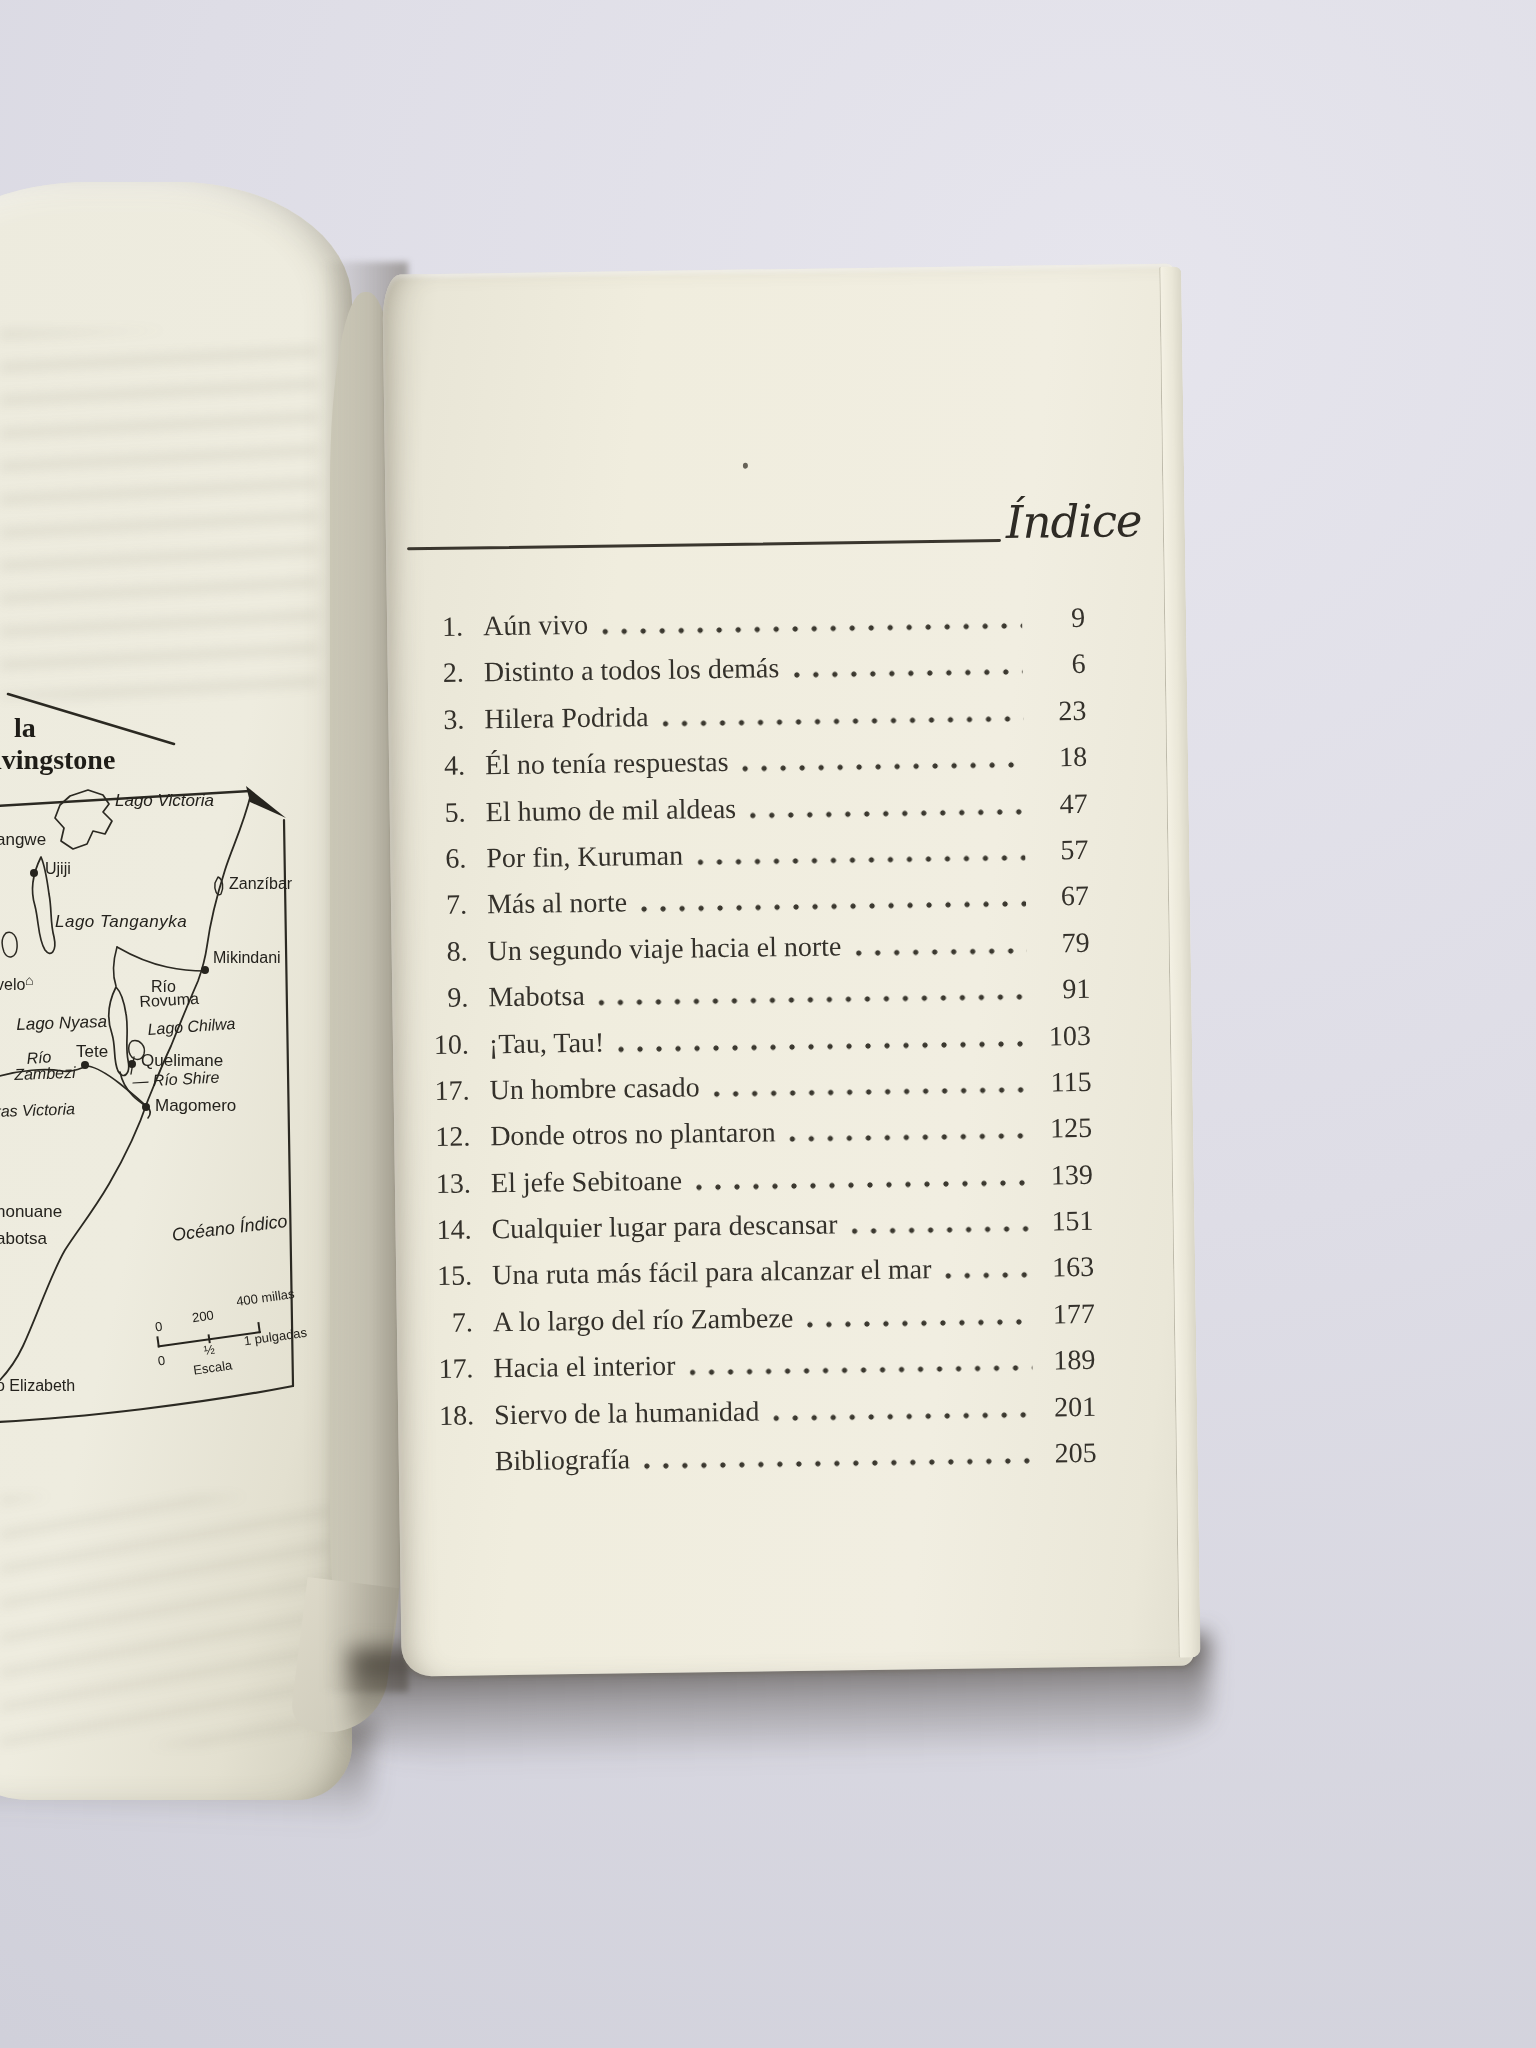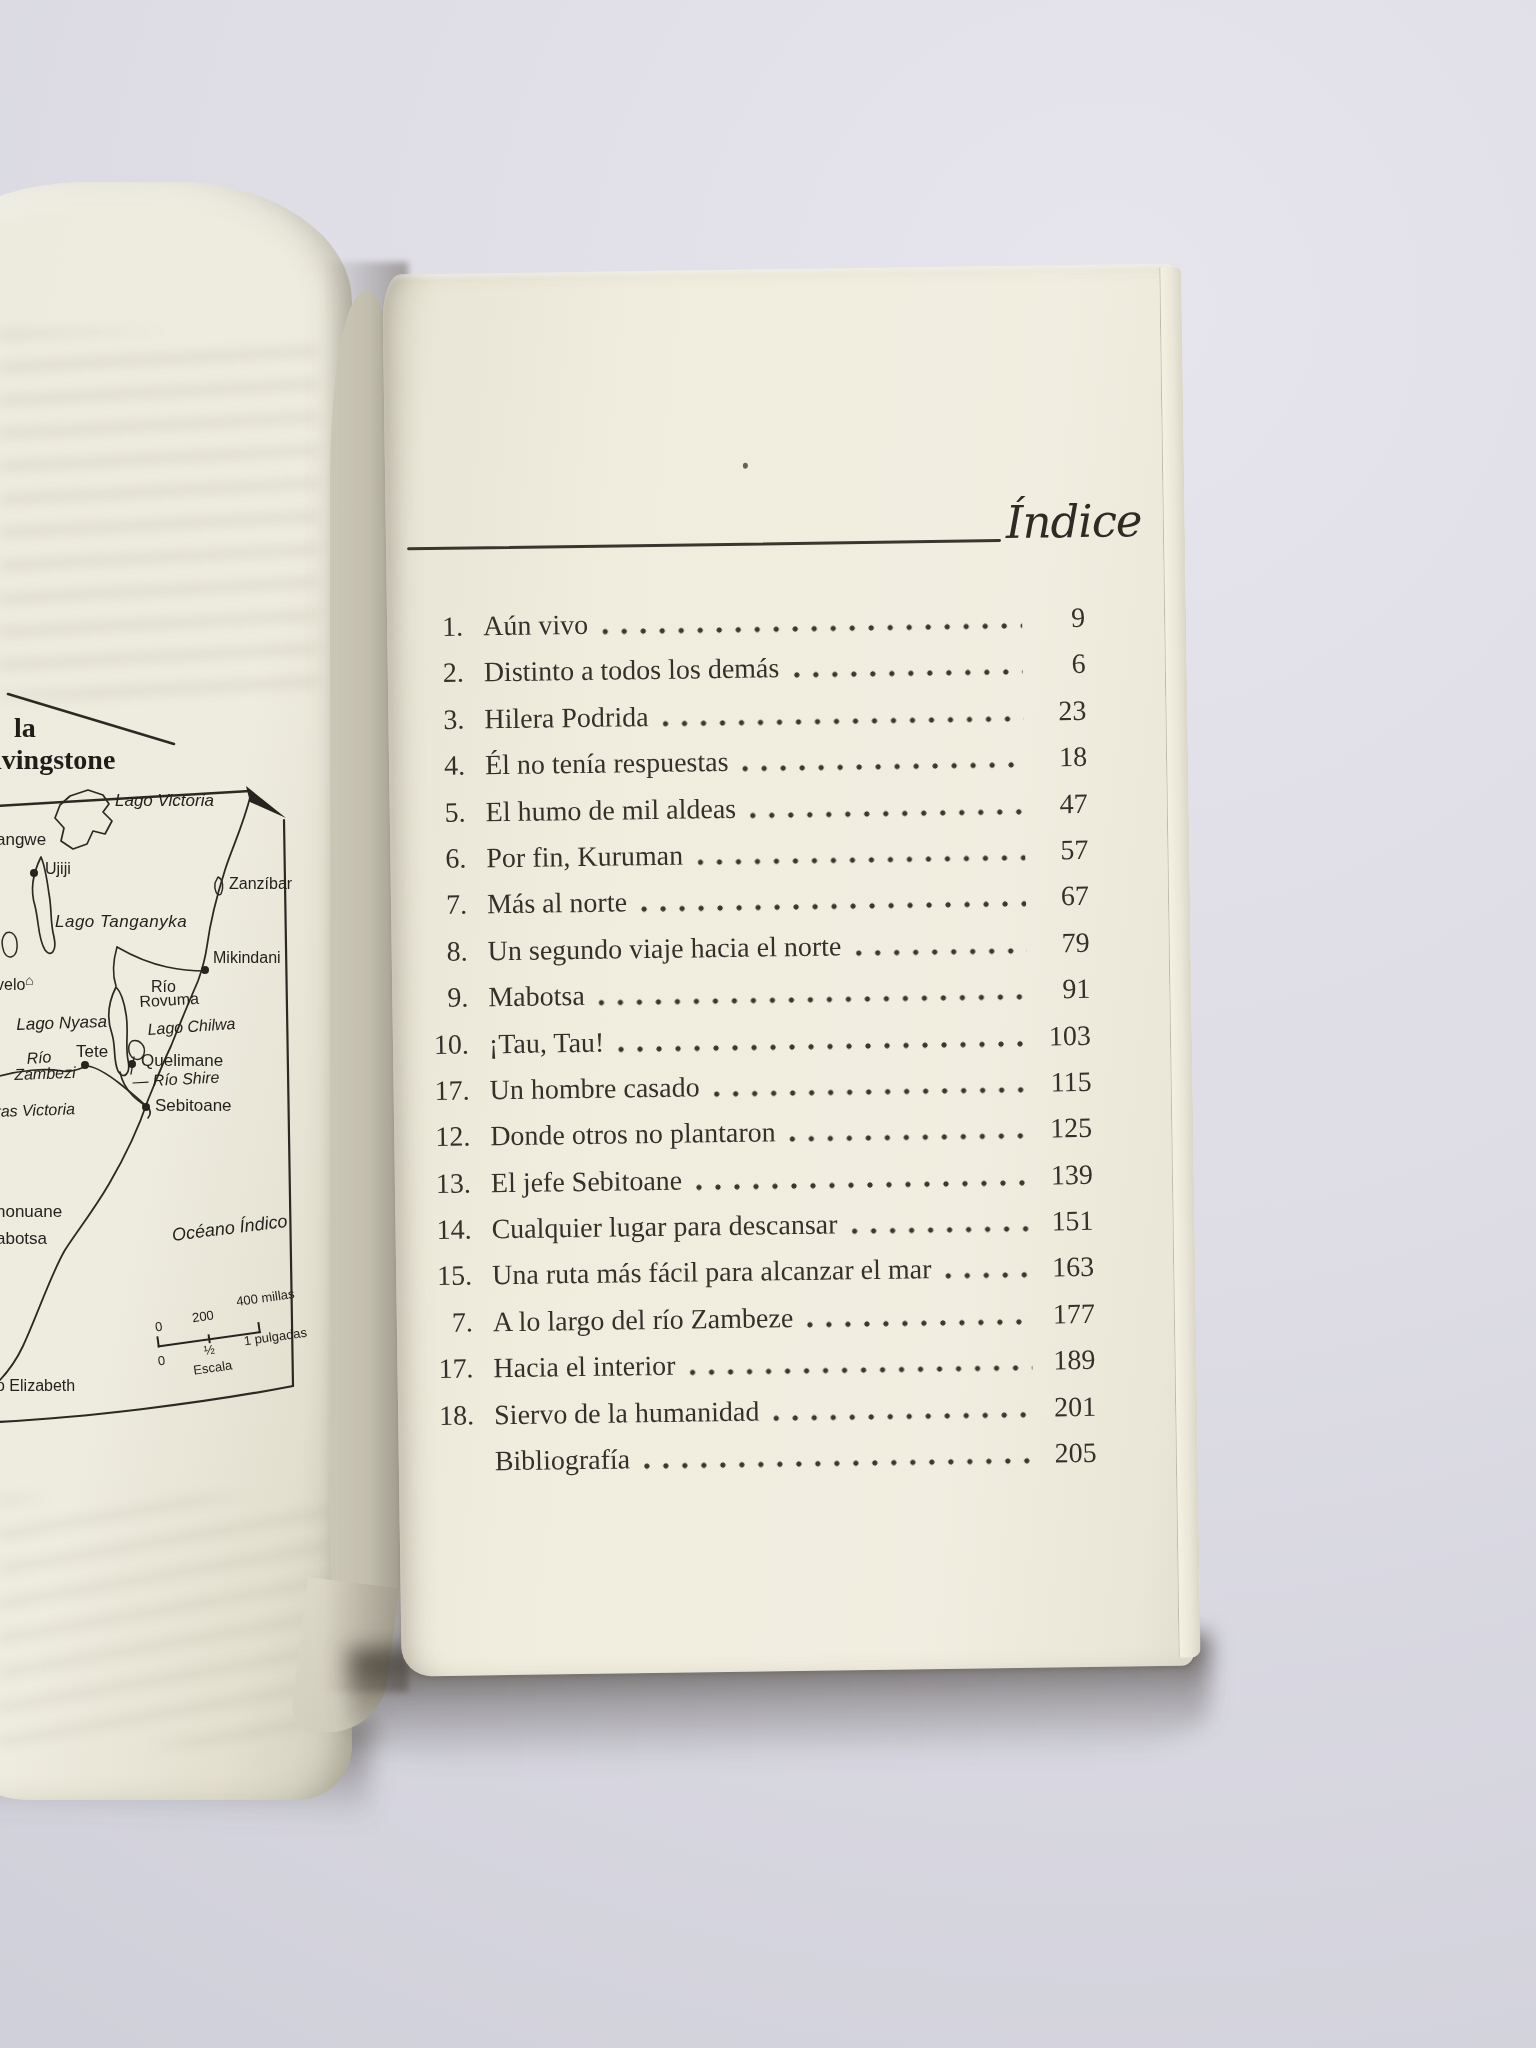--- a/index.html
+++ b/index.html
@@ -128,21 +128,21 @@
     <div class="ml" style="left:25px;top:283px;font-size:14px">⌂</div>
     <div class="ml" style="left:151px;top:289px">Río</div>
     <div class="ml" style="left:139px;top:304px;transform:rotate(-3deg)">Rovuma</div>
     <div class="ml i" style="left:16px;top:326px;font-size:17px;transform:rotate(-2deg)">Lago Nyasa</div>
     <div class="ml i" style="left:147px;top:332px;transform:rotate(-4deg)">Lago Chilwa</div>
     <div class="ml" style="left:76px;top:353px;font-size:17px">Tete</div>
     <div class="ml i" style="left:26px;top:361px;transform:rotate(-4deg)">Río</div>
     <div class="ml i" style="left:14px;top:377px;transform:rotate(-2deg)">Zambezi</div>
     <div class="ml" style="left:141px;top:362px;font-size:17px">Quelimane</div>
     <div class="ml i" style="left:132px;top:384px;transform:rotate(-3deg)">— Río Shire</div>
-    <div class="ml" style="left:155px;top:407px;font-size:17px">Sebitoane</div>
+    <div class="ml" style="left:155px;top:407px;font-size:17px">Magomero</div>
     <div class="ml i" style="left:-4px;top:414px;transform:rotate(-2deg)">tas Victoria</div>
     <div class="ml" style="left:-4px;top:513px;font-size:17px">honuane</div>
     <div class="ml" style="left:-4px;top:540px;font-size:17px">abotsa</div>
     <div class="ml i" style="left:171px;top:536px;font-size:18px;transform:rotate(-7deg)">Océano Índico</div>
     <div class="ml" style="left:-4px;top:688px">o Elizabeth</div>
 
     <div class="scalebar">
       <div class="sl" style="left:2px;top:0">0</div>
       <div class="sl" style="left:40px;top:-4px">200</div>
       <div class="sl" style="left:86px;top:-14px">400 millas</div>

